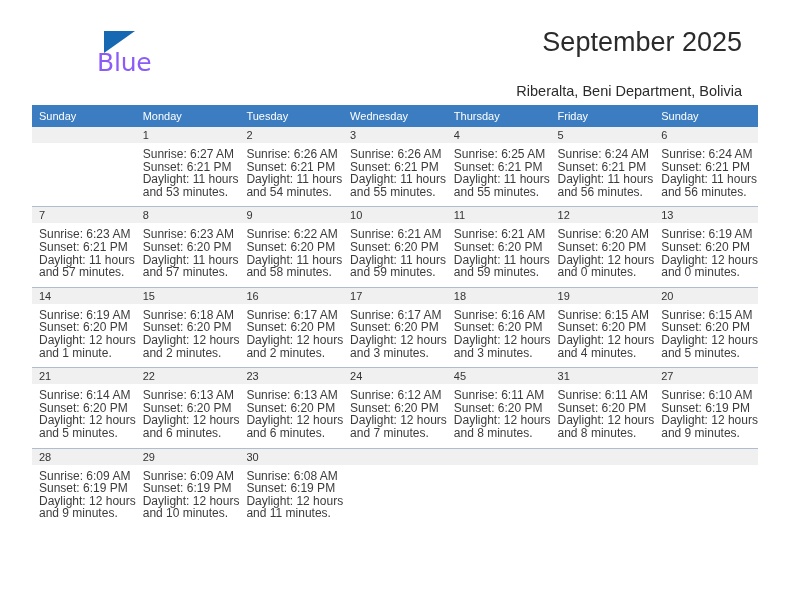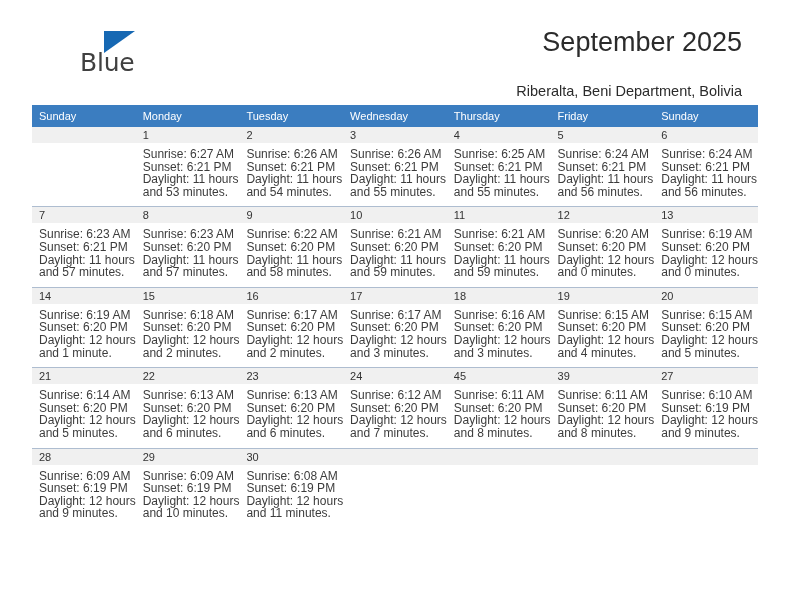--- a/index.html
+++ b/index.html
@@ -50,25 +50,25 @@
     position: absolute;
     left: 72px;
     top: 5px;
     width: 0;
     height: 0;
     border-left: 31px solid #1668b3;
     border-bottom: 22px solid transparent;
   }
   .logo-blue {
     position: absolute;
-    left: 48px;
+    left: 65px;
     top: 24px;
     font-size: 25px;
     letter-spacing: -0.2px;
-    color: #404040;
+    color: #8b5cf6;
     font-family: "DejaVu Sans", sans-serif;
     line-height: 1;
   }
   .title-block {
     position: absolute;
     right: 16px;
     top: 0;
     text-align: right;
   }
   .cal-title {
@@ -402,21 +402,21 @@
           <td>
             <div class="daynum-band">45</div>
             <div class="cell-body">
               <div class="cell-line">Sunrise: 6:11 AM</div>
               <div class="cell-line">Sunset: 6:20 PM</div>
               <div class="cell-line">Daylight: 12 hours</div>
               <div class="cell-line">and 8 minutes.</div>
             </div>
           </td>
           <td>
-            <div class="daynum-band">39</div>
+            <div class="daynum-band">31</div>
             <div class="cell-body">
               <div class="cell-line">Sunrise: 6:11 AM</div>
               <div class="cell-line">Sunset: 6:20 PM</div>
               <div class="cell-line">Daylight: 12 hours</div>
               <div class="cell-line">and 8 minutes.</div>
             </div>
           </td>
           <td>
             <div class="daynum-band">27</div>
             <div class="cell-body">

